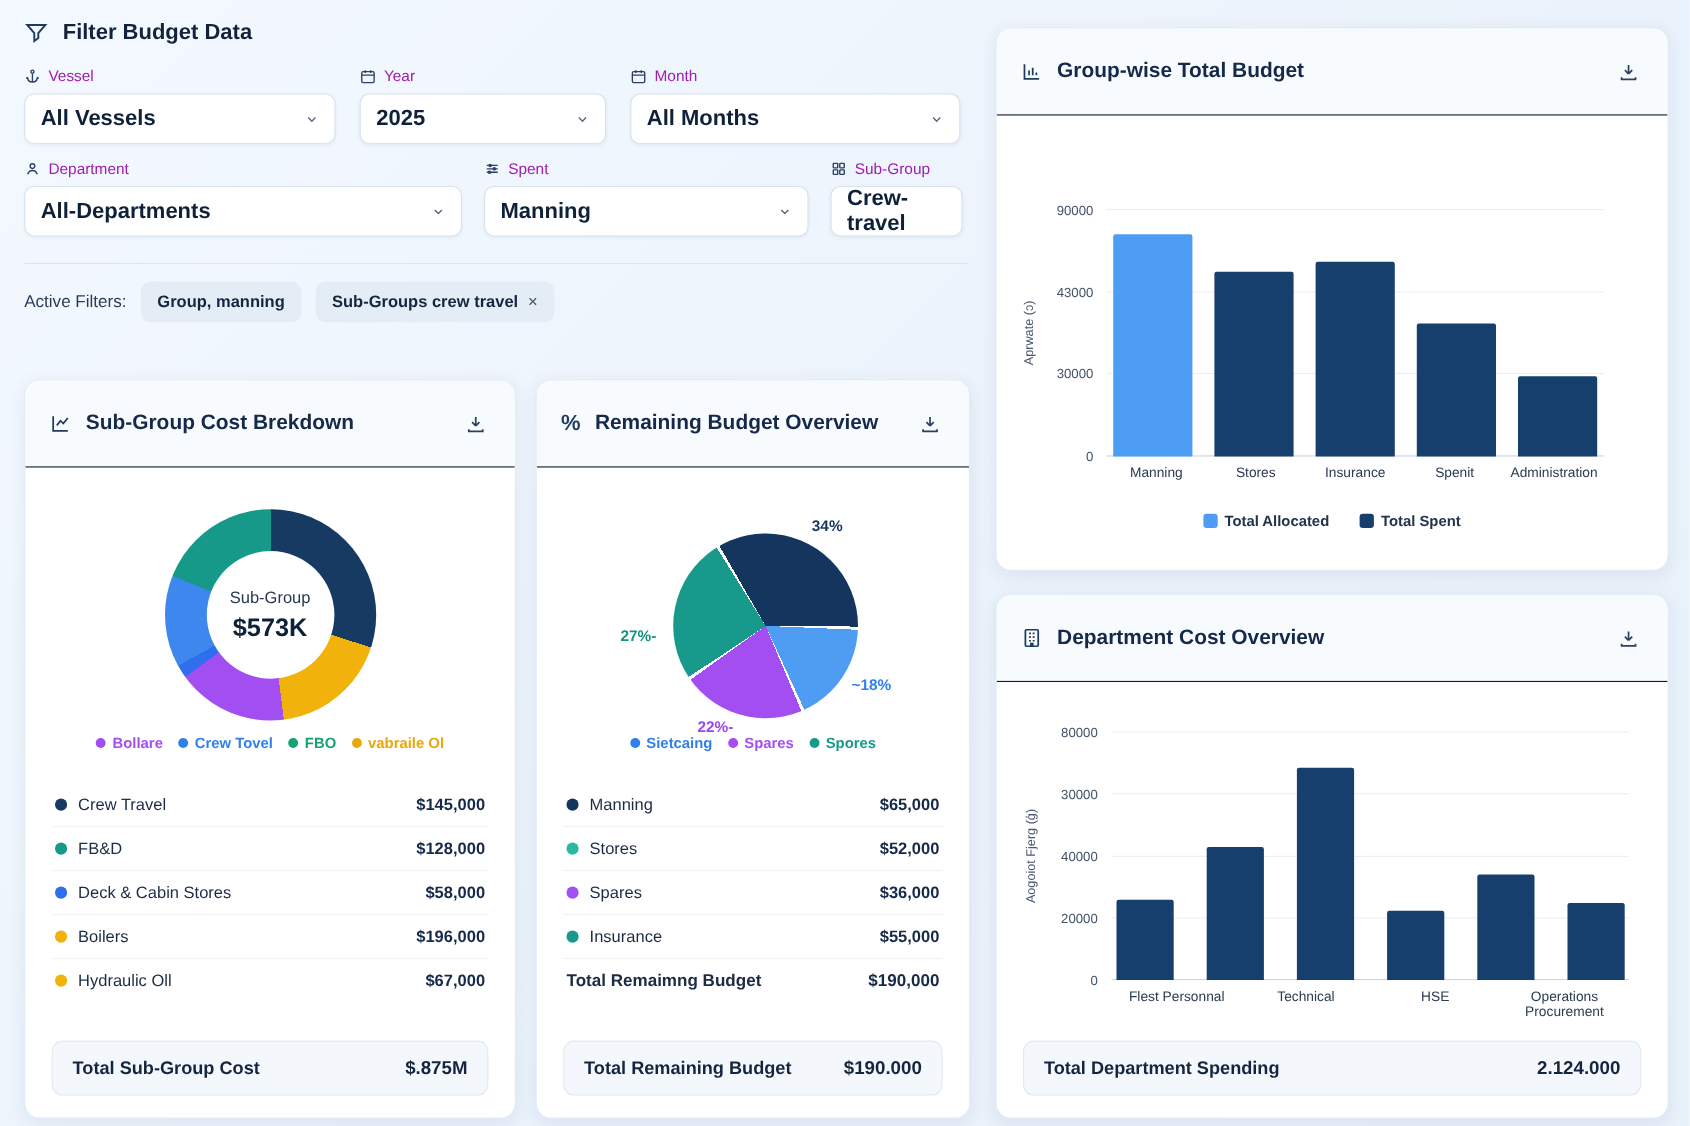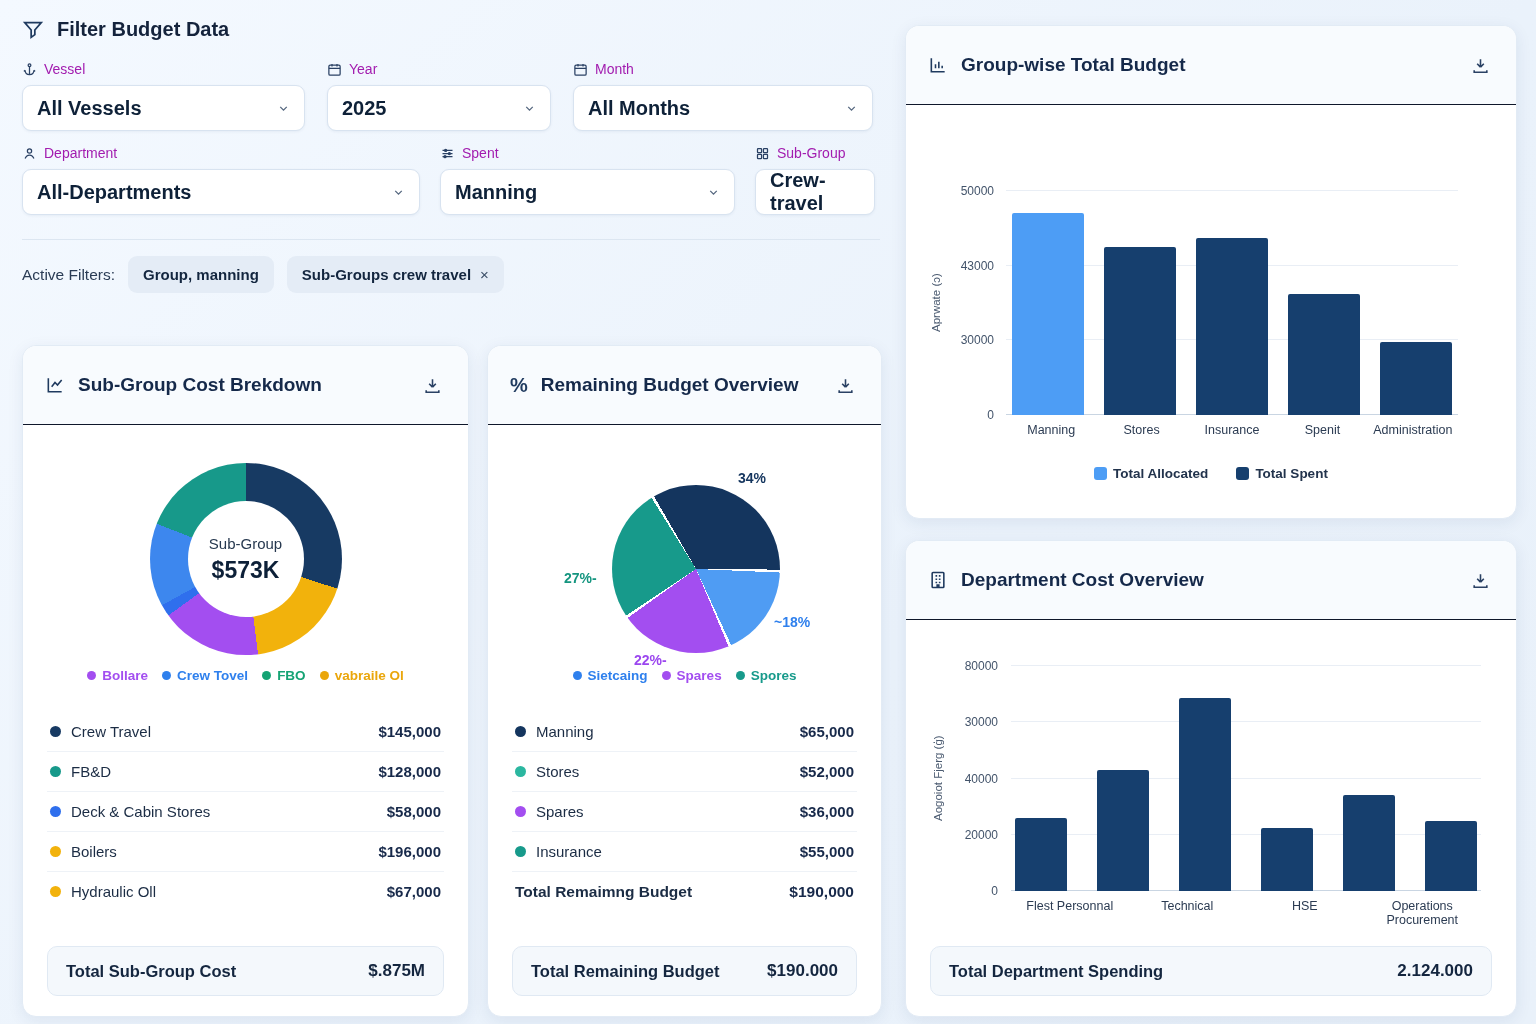--- a/index.html
+++ b/index.html
@@ -408,21 +408,21 @@
       <button class="dl-btn">
         <svg width="19" height="19" viewBox="0 0 24 24" fill="none" stroke="#2a4164" stroke-width="2">
             <path d="M12 4v10m0 0l-4.2-4.2M12 14l4.2-4.2"></path>
             <path d="M4 18v2.5h16V18"></path>
           </svg>
       </button>
     </div>
     <div>
       <span class="ylabel">Aprwate (ɔ)</span>
       <div class="yticks">
-          <span class="ytick" style="top: 0%;">50000</span>
+          <span class="ytick" style="top: 0%;">90000</span>
           <span class="ytick" style="top: 33.3333%;">43000</span>
           <span class="ytick" style="top: 66.6667%;">30000</span>
           <span class="ytick" style="top: 100%;">0</span>
         </div>
       <div class="plot">
         <div class="grid">
             <div class="gridline" style="top: calc(0% - 1px);"></div>
             <div class="gridline" style="top: calc(33.3333% - 1px);"></div>
             <div class="gridline" style="top: calc(66.6667% - 1px);"></div>
             <div class="gridline axis" style="top: calc(100% - 1px);"></div>

